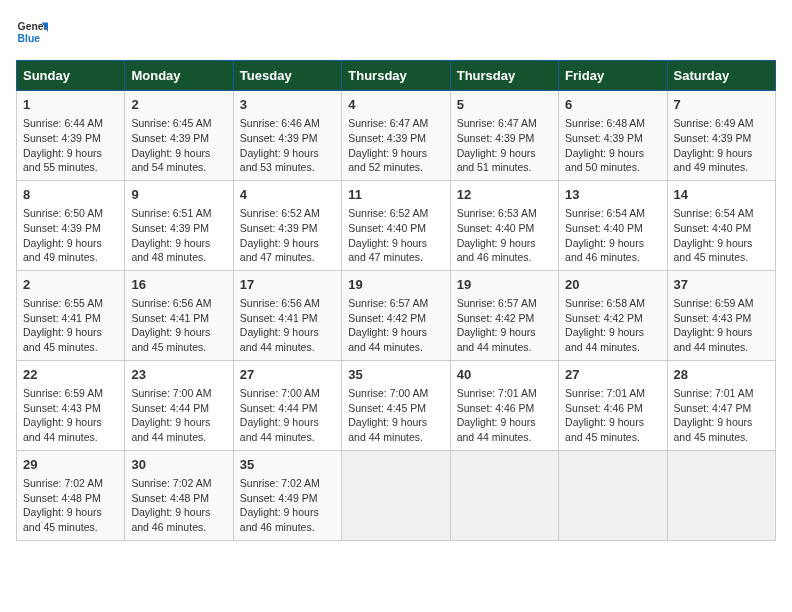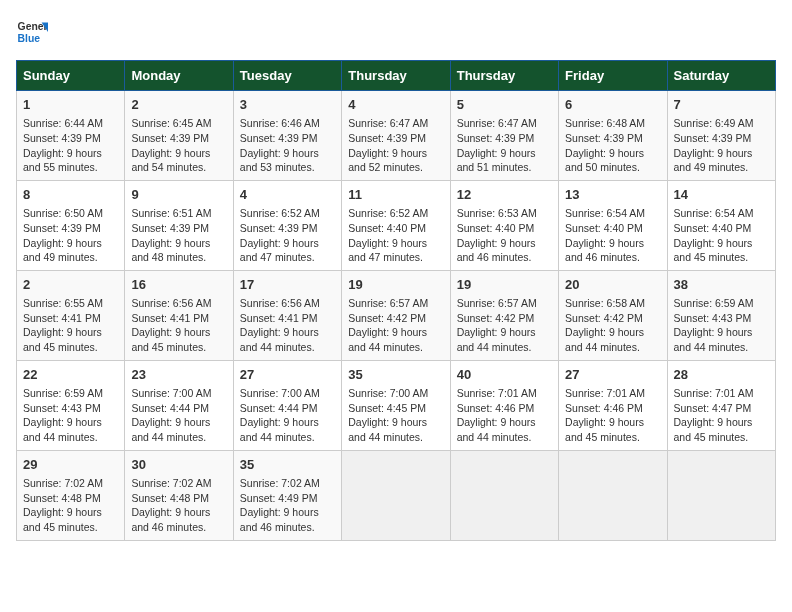--- a/index.html
+++ b/index.html
@@ -123,21 +123,21 @@
         <td><span class="day-num">13</span>Sunrise: 6:54 AM<br>Sunset: 4:40 PM<br>Daylight: 9 hours and 46 minutes.</td>
         <td><span class="day-num">14</span>Sunrise: 6:54 AM<br>Sunset: 4:40 PM<br>Daylight: 9 hours and 45 minutes.</td>
       </tr>
       <tr>
         <td><span class="day-num">2</span>Sunrise: 6:55 AM<br>Sunset: 4:41 PM<br>Daylight: 9 hours and 45 minutes.</td>
         <td><span class="day-num">16</span>Sunrise: 6:56 AM<br>Sunset: 4:41 PM<br>Daylight: 9 hours and 45 minutes.</td>
         <td><span class="day-num">17</span>Sunrise: 6:56 AM<br>Sunset: 4:41 PM<br>Daylight: 9 hours and 44 minutes.</td>
         <td><span class="day-num">19</span>Sunrise: 6:57 AM<br>Sunset: 4:42 PM<br>Daylight: 9 hours and 44 minutes.</td>
         <td><span class="day-num">19</span>Sunrise: 6:57 AM<br>Sunset: 4:42 PM<br>Daylight: 9 hours and 44 minutes.</td>
         <td><span class="day-num">20</span>Sunrise: 6:58 AM<br>Sunset: 4:42 PM<br>Daylight: 9 hours and 44 minutes.</td>
-        <td><span class="day-num">38</span>Sunrise: 6:59 AM<br>Sunset: 4:43 PM<br>Daylight: 9 hours and 44 minutes.</td>
+        <td><span class="day-num">37</span>Sunrise: 6:59 AM<br>Sunset: 4:43 PM<br>Daylight: 9 hours and 44 minutes.</td>
       </tr>
       <tr>
         <td><span class="day-num">22</span>Sunrise: 6:59 AM<br>Sunset: 4:43 PM<br>Daylight: 9 hours and 44 minutes.</td>
         <td><span class="day-num">23</span>Sunrise: 7:00 AM<br>Sunset: 4:44 PM<br>Daylight: 9 hours and 44 minutes.</td>
         <td><span class="day-num">27</span>Sunrise: 7:00 AM<br>Sunset: 4:44 PM<br>Daylight: 9 hours and 44 minutes.</td>
         <td><span class="day-num">35</span>Sunrise: 7:00 AM<br>Sunset: 4:45 PM<br>Daylight: 9 hours and 44 minutes.</td>
         <td><span class="day-num">40</span>Sunrise: 7:01 AM<br>Sunset: 4:46 PM<br>Daylight: 9 hours and 44 minutes.</td>
         <td><span class="day-num">27</span>Sunrise: 7:01 AM<br>Sunset: 4:46 PM<br>Daylight: 9 hours and 45 minutes.</td>
         <td><span class="day-num">28</span>Sunrise: 7:01 AM<br>Sunset: 4:47 PM<br>Daylight: 9 hours and 45 minutes.</td>
       </tr>

